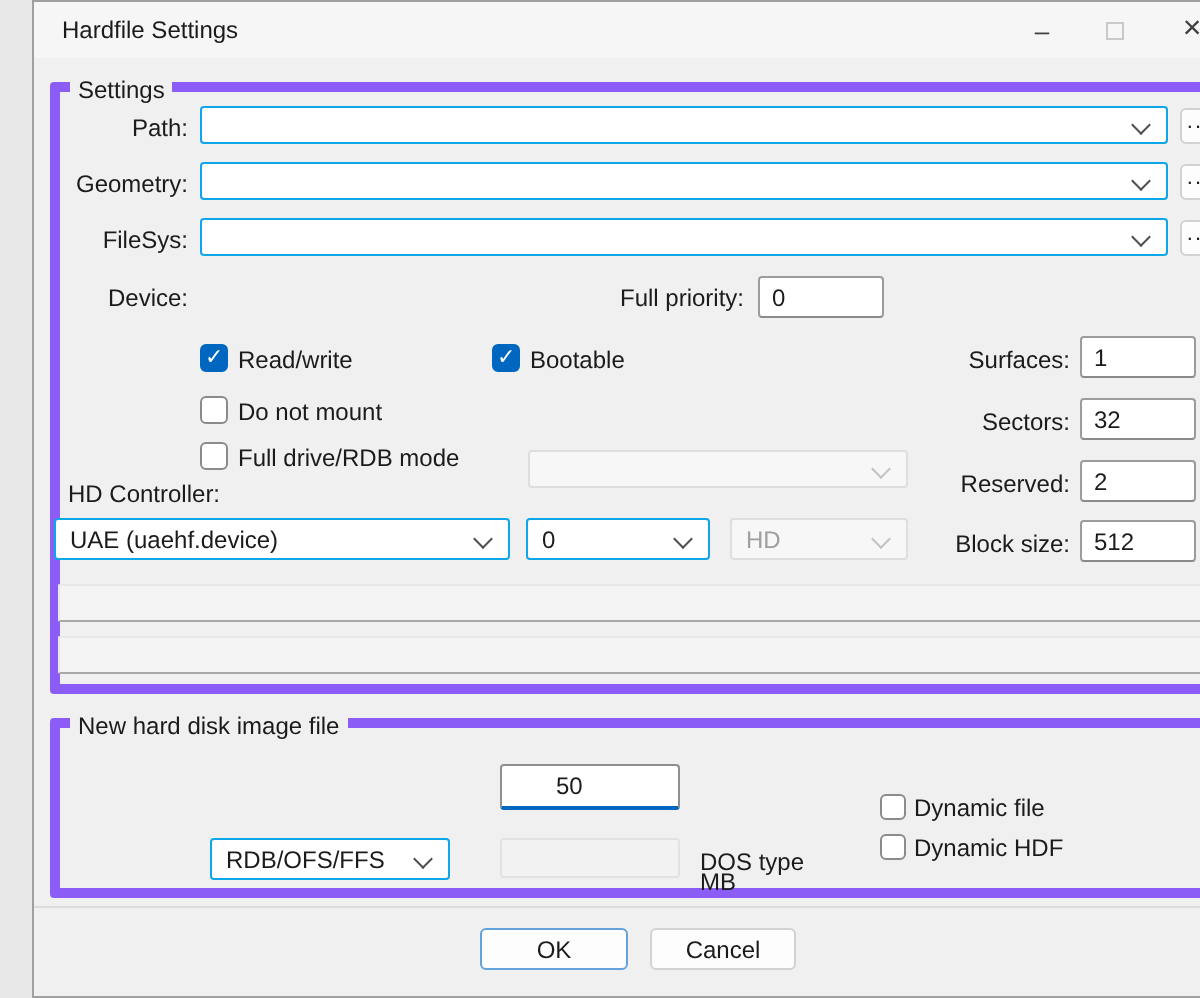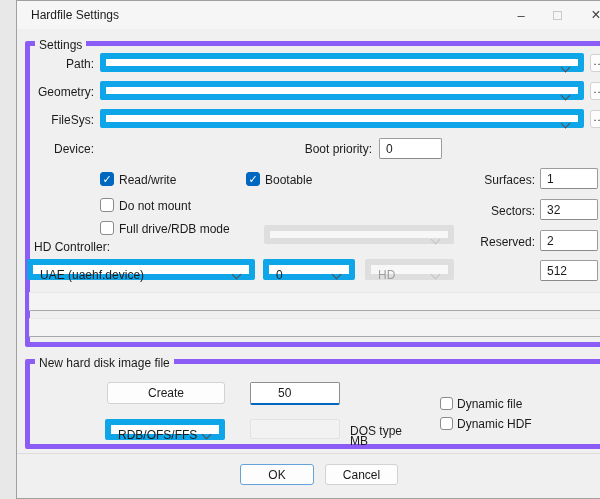--- a/index.html
+++ b/index.html
@@ -21,21 +21,21 @@
   
   .groupbox { position:absolute; border:5px solid #8b5cf6; border-radius:2px; }
   .group-settings { left:8px; top:40px; width:584px; height:306px; }
   .group-newfile { left:8px; top:358px; width:584px; height:90px; }
   .group-label { position:absolute; left:5px; top:-8px; background:#f0f0f0; padding:0 4px; font-size:12px; color:#1b1b1b; }
 
   
   .lbl { position:absolute; font-size:12px; color:#1b1b1b; white-space:nowrap; }
   .lbl-r { text-align:right; }
 
-  .combo { position:absolute; background:#ffffff; border:6px solid #0ea5e9; border-radius:2px;padding-left:35px; }
+  .combo { position:absolute; background:#ffffff; border:1px solid #0ea5e9; border-radius:2px;padding-left:35px; }
   .combo .val { position:absolute; left:7px; top:2px; font-size:12px; color:#1b1b1b; white-space:nowrap; }
   .chev { position:absolute; right:9px; top:5px; width:7px; height:7px;
           border-right:1.4px solid #505050; border-bottom:1.4px solid #505050; transform:rotate(45deg); }
   .combo.disabled { background:#f7f7f7; border-color:#dedede; }
   .combo.disabled .val { color:#9f9f9f; }
   .combo.disabled .chev { border-color:#c3c3c3; }
 
   input.tbox { position:absolute; background:#ffffff; border:1px solid #9c9c9c; border-bottom-color:#8a8a8a;
                border-radius:2px; font-family:inherit; font-size:12px; color:#1b1b1b; padding:0 6px; outline:none; }
   input.tbox.focused { border-color:#8f8f8f; border-bottom:2px solid #0067c0;padding-left:27px; }
@@ -93,21 +93,21 @@
   <div class="btn btn-browse" style="left:573px;top:81px;width:19px;height:18px;">...</div>
 
   <div class="lbl lbl-r" style="left:0;width:77px;top:112px;">FileSys:</div>
   <div class="combo" style="left:83px;top:108px;width:484px;height:19px;">
     <span class="val"></span>
     <span class="chev"></span>
   </div>
   <div class="btn btn-browse" style="left:573px;top:109px;width:19px;height:18px;">...</div>
 
   <div class="lbl lbl-r" style="left:0;width:77px;top:141px;">Device:</div>
-  <div class="lbl lbl-r" style="left:262px;width:93px;top:141px;">Boot priority:</div>
+  <div class="lbl lbl-r" style="left:262px;width:93px;top:141px;">Full priority:</div>
   <input class="tbox" style="left: 362px; top: 137px; width: 63px; height: 21px;" value="0">
 
   <span class="cb checked" style="left:83px;top:171px;"></span>
   <div class="lbl" style="left:102px;top:172px;">Read/write</div>
 
   <span class="cb checked" style="left:229px;top:171px;"></span>
   <div class="lbl" style="left:248px;top:172px;">Bootable</div>
 
   <span class="cb" style="left:83px;top:197px;"></span>
   <div class="lbl" style="left:102px;top:198px;">Do not mount</div>
@@ -117,20 +117,21 @@
 
   <div class="lbl" style="left:102px;top:221px;">Full drive/RDB mode</div>
   <input class="tbox" style="left: 523px; top: 167px; width: 58px; height: 21px;" value="1">
 
   <div class="lbl lbl-r" style="left:430px;width:88px;top:203px;">Sectors:</div>
   <input class="tbox" style="left: 523px; top: 198px; width: 58px; height: 21px;" value="32">
 
   <div class="lbl lbl-r" style="left:430px;width:88px;top:234px;">Reserved:</div>
   <input class="tbox" style="left: 523px; top: 229px; width: 58px; height: 21px;" value="2">
 
+  <div class="lbl lbl-r" style="left:430px;width:88px;top:264px;">Block size:</div>
   <input class="tbox" style="left: 523px; top: 259px; width: 58px; height: 21px;" value="512">
 
   <div class="combo disabled" style="left:247px;top:224px;width:190px;height:19px;">
     <span class="val"></span>
     <span class="chev"></span>
   </div>
 
   <div class="lbl" style="left:17px;top:239px;">HD Controller:</div>
   <div class="combo" style="left:10px;top:258px;width:228px;height:21px;">
     <span class="val" style="top:3px;">UAE (uaehf.device)</span>
@@ -145,21 +146,20 @@
     <span class="chev" style="top:6px;"></span>
   </div>
 
   <div class="dis-bar" style="top:291px;"></div>
   <div class="dis-bar" style="top:317px;"></div>
 
   <div class="groupbox group-newfile">
     <span class="group-label">New hard disk image file</span>
   </div>
 
-  <div class="btn" style="left:90px;top:381px;width:118px;height:22px;">Create</div>
   <input class="tbox focused" style="left: 233px; top: 381px; width: 90px; height: 23px;" value="50">
   <div class="lbl" style="left:333px;top:387px;margin-top:46px;">MB</div>
 
   <span class="cb cb-sm" style="left:423px;top:396px;"></span>
   <div class="lbl" style="left:440px;top:396px;">Dynamic file</div>
 
   <span class="cb cb-sm" style="left:423px;top:416px;"></span>
   <div class="lbl" style="left:440px;top:416px;">Dynamic HDF</div>
 
   <div class="combo" style="left:88px;top:418px;width:120px;height:21px;">

